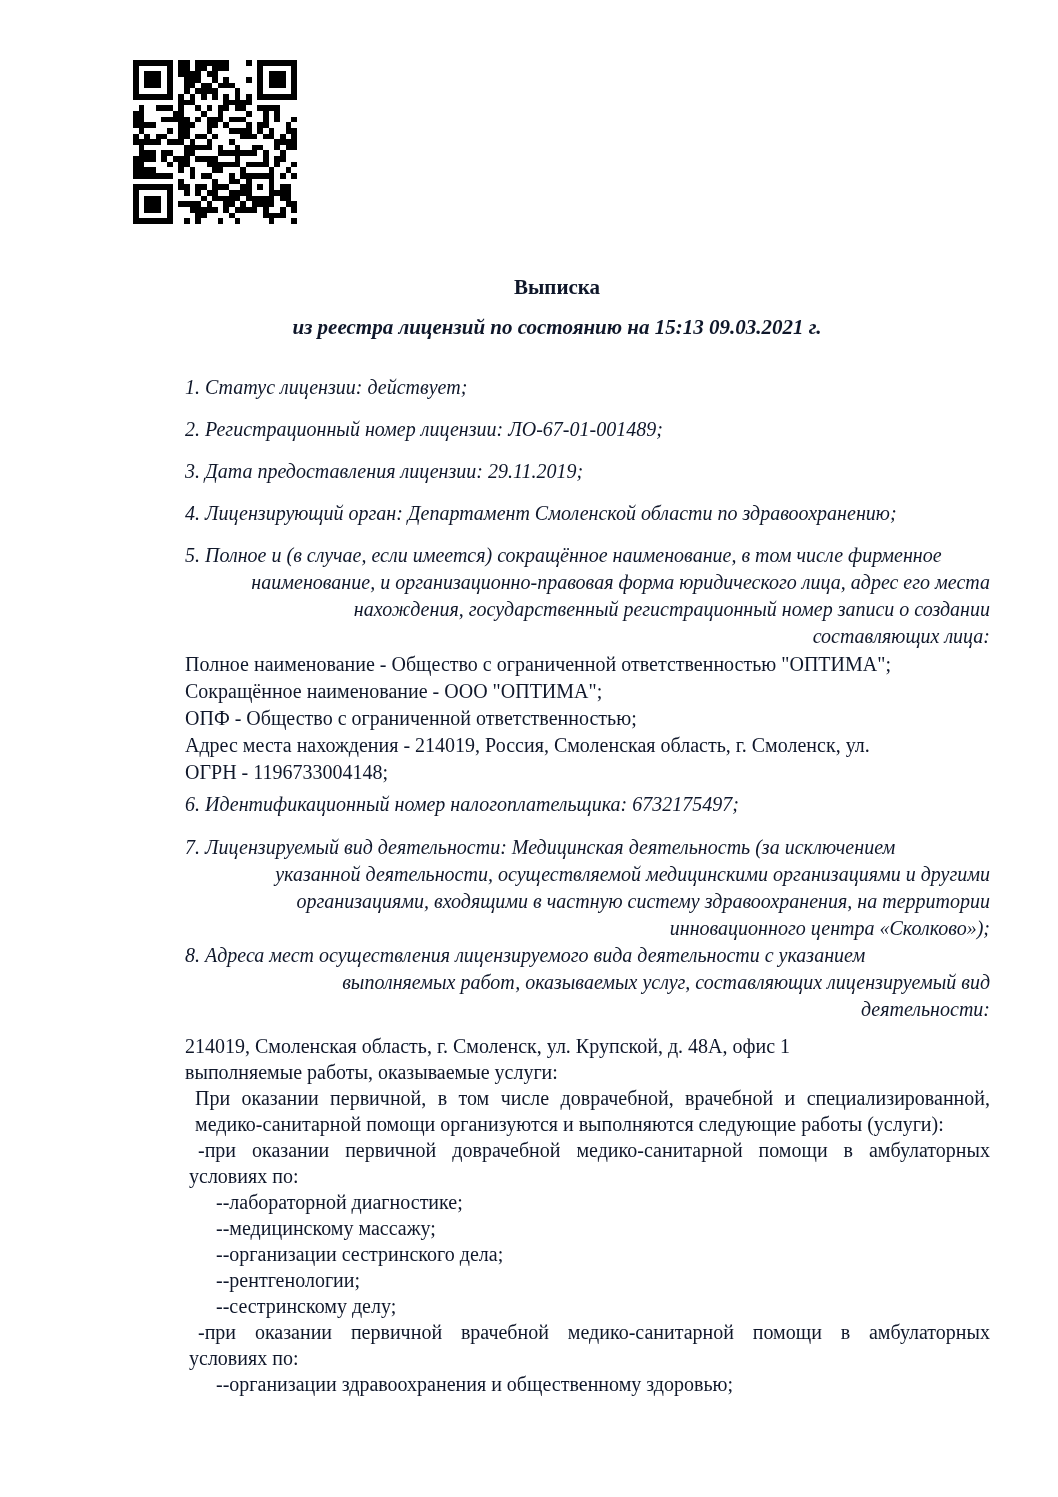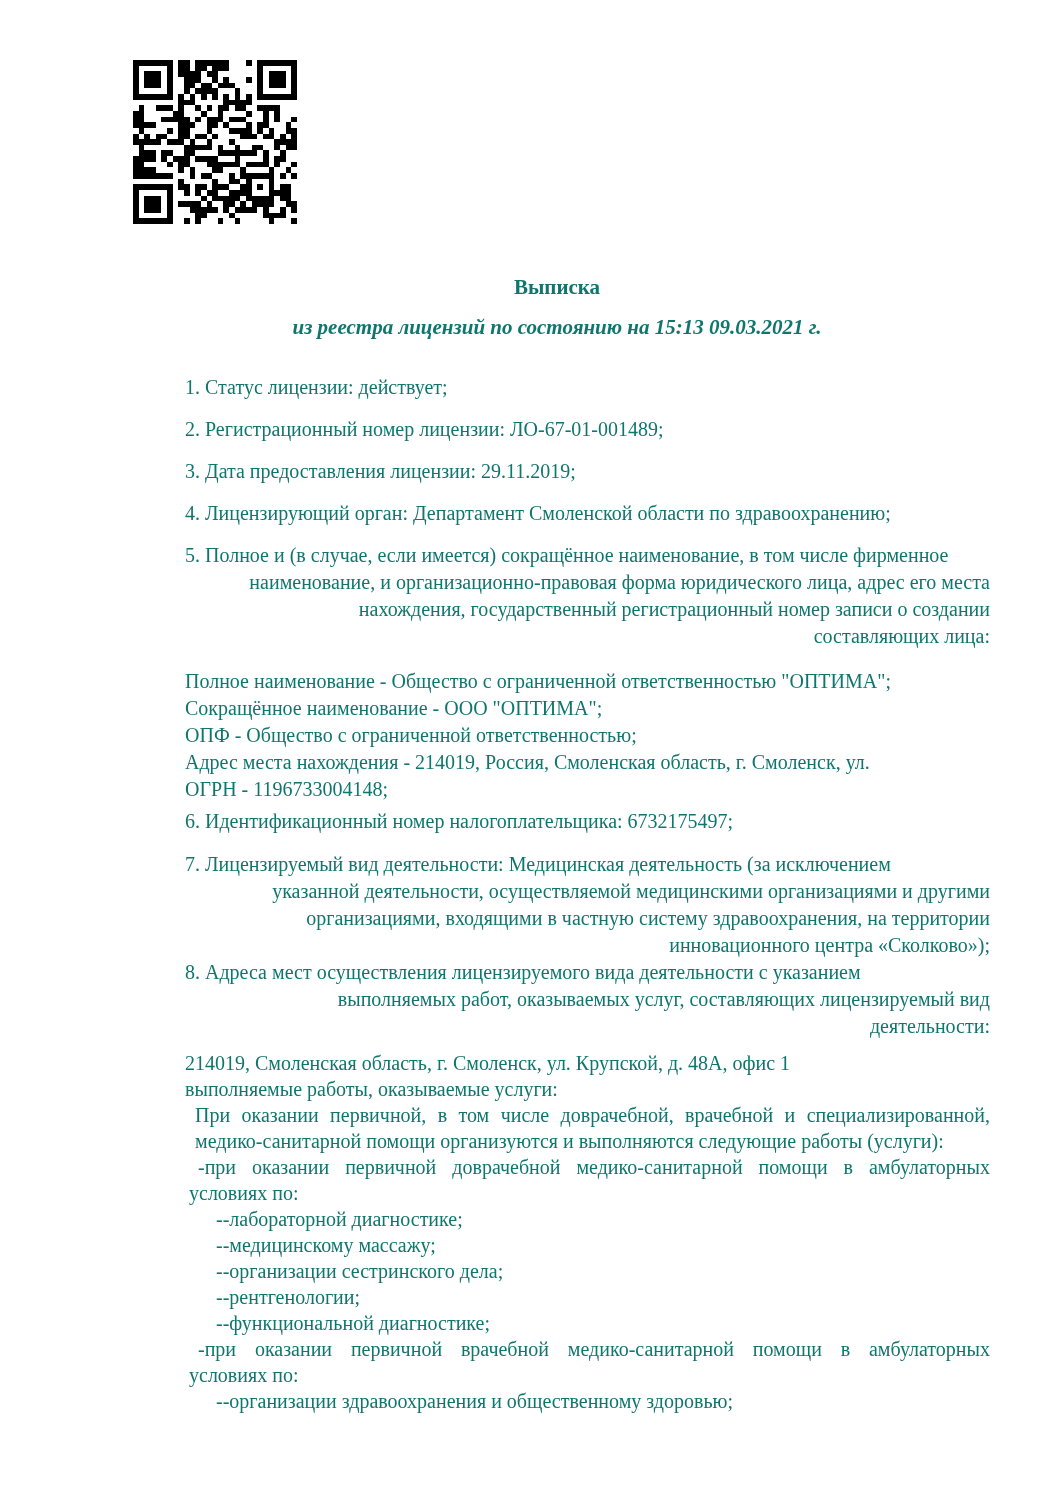--- a/index.html
+++ b/index.html
@@ -1,37 +1,37 @@
 <!DOCTYPE html>
 <html lang="ru"><head>
 <meta charset="utf-8">
 <style>
   html,body{margin:0;padding:0;background:#ffffff;}
   .page{
     position:relative;
     width:1038px;height:1497px;
     background:#ffffff;
-    color:#0f766e;
+    color:#0f172a;
     font-family:"Liberation Serif","DejaVu Serif",serif;
     font-size:20px;
     overflow:hidden;
   }
   .qr{position:absolute;left:133px;top:60px;width:164px;height:164px;}
   .qr svg{display:block;width:164px;height:164px;shape-rendering:crispEdges;}
   .head{
     padding:274px 49px 0 125px;
     text-align:center;
     font-weight:bold;
     font-size:21px;
     line-height:27px;
   }
   .subtitle{margin-top:13px;font-style:italic;}
   .content{margin:33px 48px 0 185px;line-height:27px;}
-  .para{margin:0 0 15px 0;}
-  .para.p5{margin-bottom:18px;}
+  .para{margin:0 0 15px 0;font-style:italic;}
+  .para.p5{margin-bottom:1px;}
   .org{margin:0 0 5px 0;}
   .para.p6{margin-bottom:16px;}
   .para.p7{margin-bottom:0;}
   .para.p8{margin-bottom:10px;}
   .pline,.ln{white-space:nowrap;}
   .pline.cont{padding-left:18px;text-align:right;}
   .body{line-height:26px;}
   .i05{padding-left:4px;}
   .i1{padding-left:10px;}
   .i2{padding-left:13px;}
@@ -535,20 +535,20 @@
       <div class="ln">214019, Смоленская область, г. Смоленск, ул. Крупской, д. 48А, офис 1</div>
       <div class="ln">выполняемые работы, оказываемые услуги:</div>
       <div class="ln i1 just">При оказании первичной, в том числе доврачебной, врачебной и специализированной,</div>
       <div class="ln i1">медико-санитарной помощи организуются и выполняются следующие работы (услуги):</div>
       <div class="ln i2 just">-при оказании первичной доврачебной медико-санитарной помощи в амбулаторных</div>
       <div class="ln i05">условиях по:</div>
       <div class="ln i3">--лабораторной диагностике;</div>
       <div class="ln i3">--медицинскому массажу;</div>
       <div class="ln i3">--организации сестринского дела;</div>
       <div class="ln i3">--рентгенологии;</div>
-      <div class="ln i3">--функциональной диагностике;</div>
+      <div class="ln i3">--сестринскому делу;</div>
       <div class="ln i2 just">-при оказании первичной врачебной медико-санитарной помощи в амбулаторных</div>
       <div class="ln i05">условиях по:</div>
       <div class="ln i3">--организации здравоохранения и общественному здоровью;</div>
     </div>
 
   </div>
 </div>
 
 </body></html>

